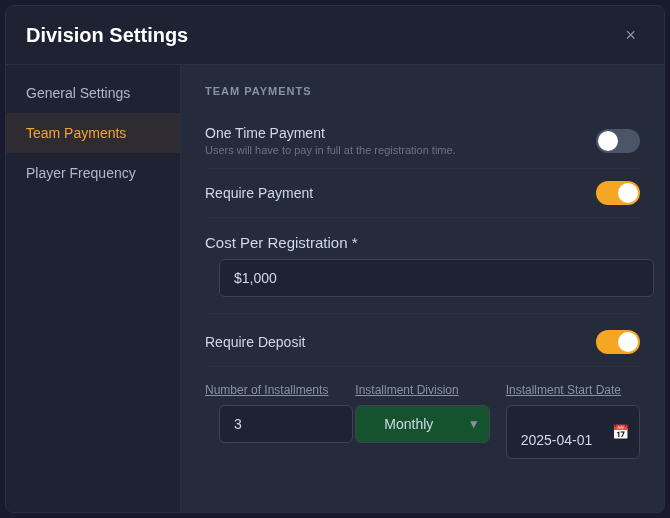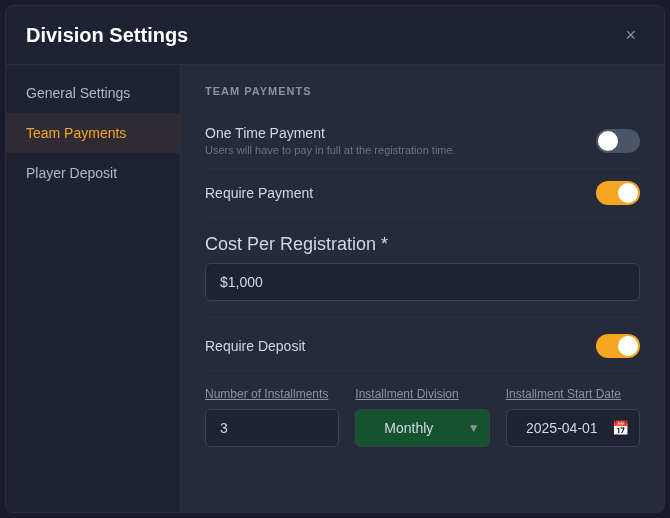--- a/index.html
+++ b/index.html
@@ -117,32 +117,33 @@
       top: 2px;
       transition: left 0.2s;
     }
     .toggle.on .toggle-knob { left: 22px; }
     .toggle.off .toggle-knob { left: 2px; }
     .field-section {
       margin: 16px 0;
     }
     .field-label {
       color: #d0d8e8;
-      font-size: 18px;
+      font-size: 15px;
       margin-bottom: 8px;
     }
     .field-input {
       background: #1e2233;
       border: 1px solid #3a4255;
       border-radius: 6px;
       color: #d0d8e8;
       font-size: 14px;
       padding: 10px 14px;
       width: 100%;
       outline: none;
+      margin-left: 14px;
     }
     .row-fields {
       display: flex;
       gap: 16px;
       margin-top: 16px;
       align-items: flex-start;
     }
     .row-field {
       flex: 1;
     }
@@ -178,24 +179,23 @@
     }
     .date-wrapper {
       position: relative;
     }
     .date-input {
       background: #1e2233;
       border: 1px solid #3a4255;
       border-radius: 6px;
       color: #d0d8e8;
       font-size: 14px;
-      padding: 10px 36px 10px 14px;
+      padding: 26px 36px 10px 14px;
       width: 100%;
       outline: none;
-      text-align: center;
     }
     .calendar-icon {
       position: absolute;
       right: 10px;
       top: 50%;
       transform: translateY(-50%);
       color: #8892a4;
       font-size: 14px;
       pointer-events: none;
     }
@@ -215,21 +215,21 @@
   </div>
   <div class="modal-body">
     <div class="sidebar">
       <div class="sidebar-item">
         <span>General Settings</span>
       </div>
       <div class="sidebar-item active">
         <span>Team Payments</span>
       </div>
       <div class="sidebar-item">
-        <span>Player Deposit</span>
+        <span>Player Frequency</span>
       </div>
     </div>
     <div class="content">
       <div class="section-title">TEAM PAYMENTS</div>
 
       <div class="setting-row">
         <div>
           <div class="setting-label">One Time Payment</div>
           <div class="setting-description">Users will have to pay in full at the registration time.</div>
         </div>

